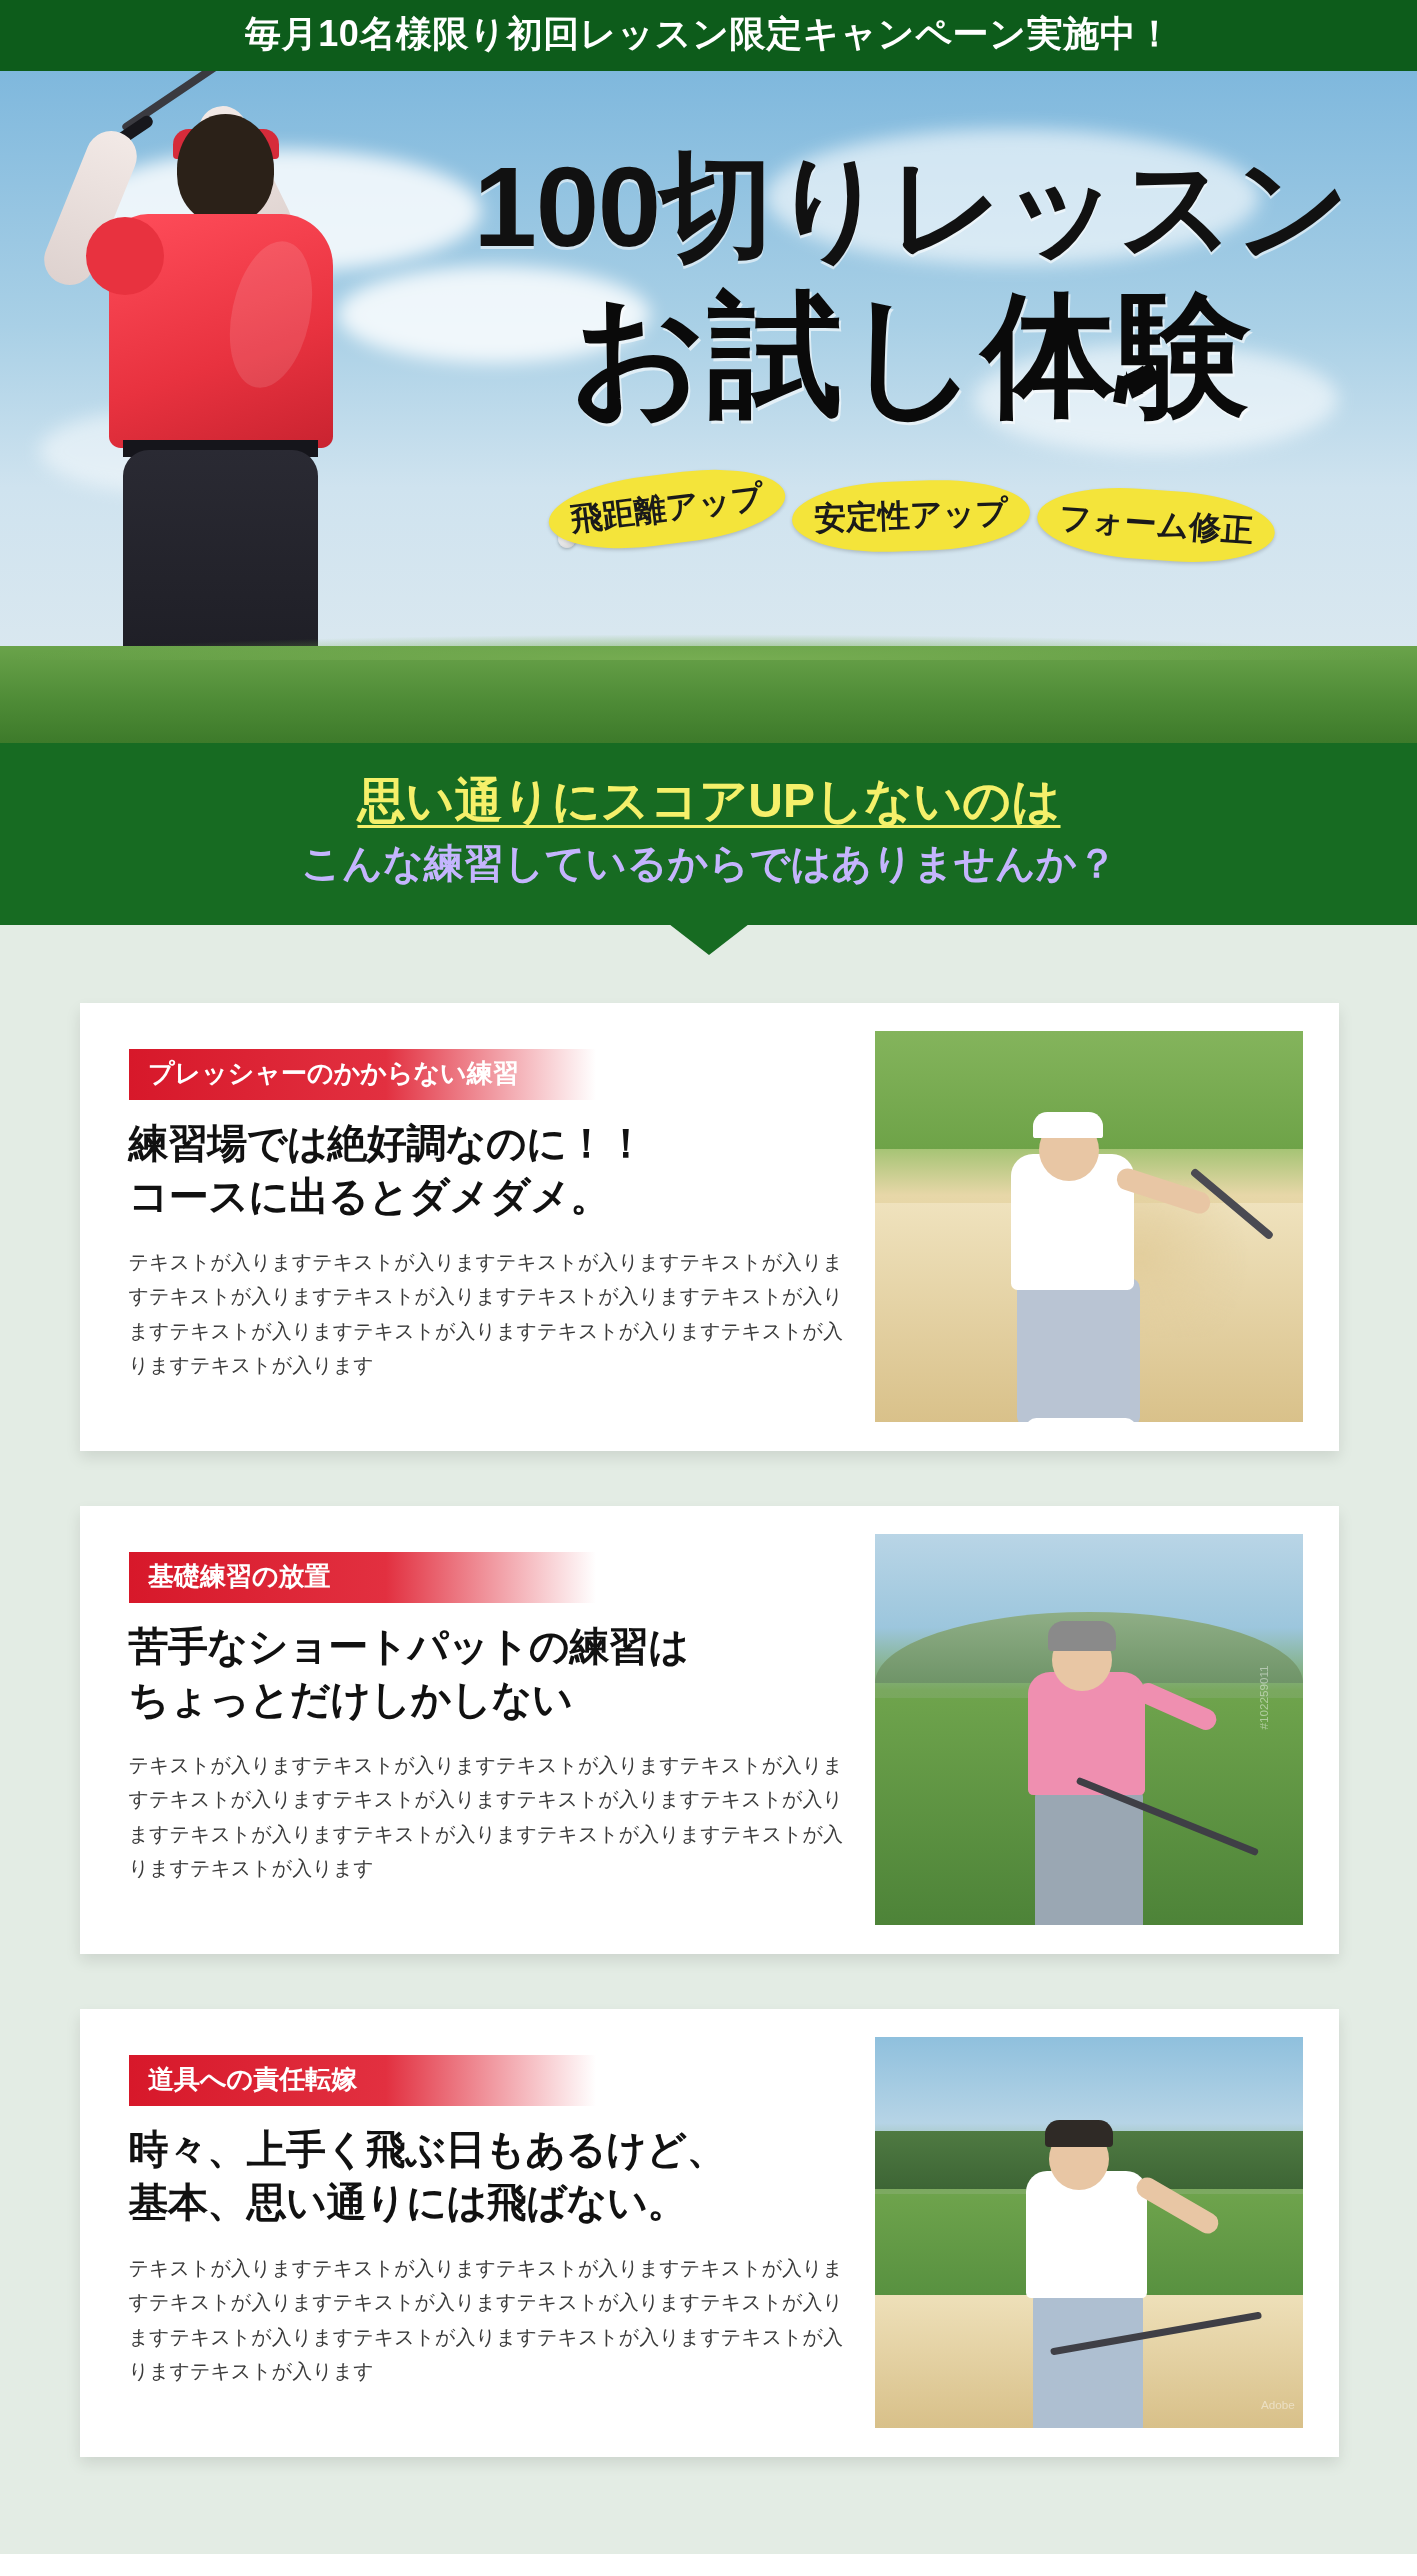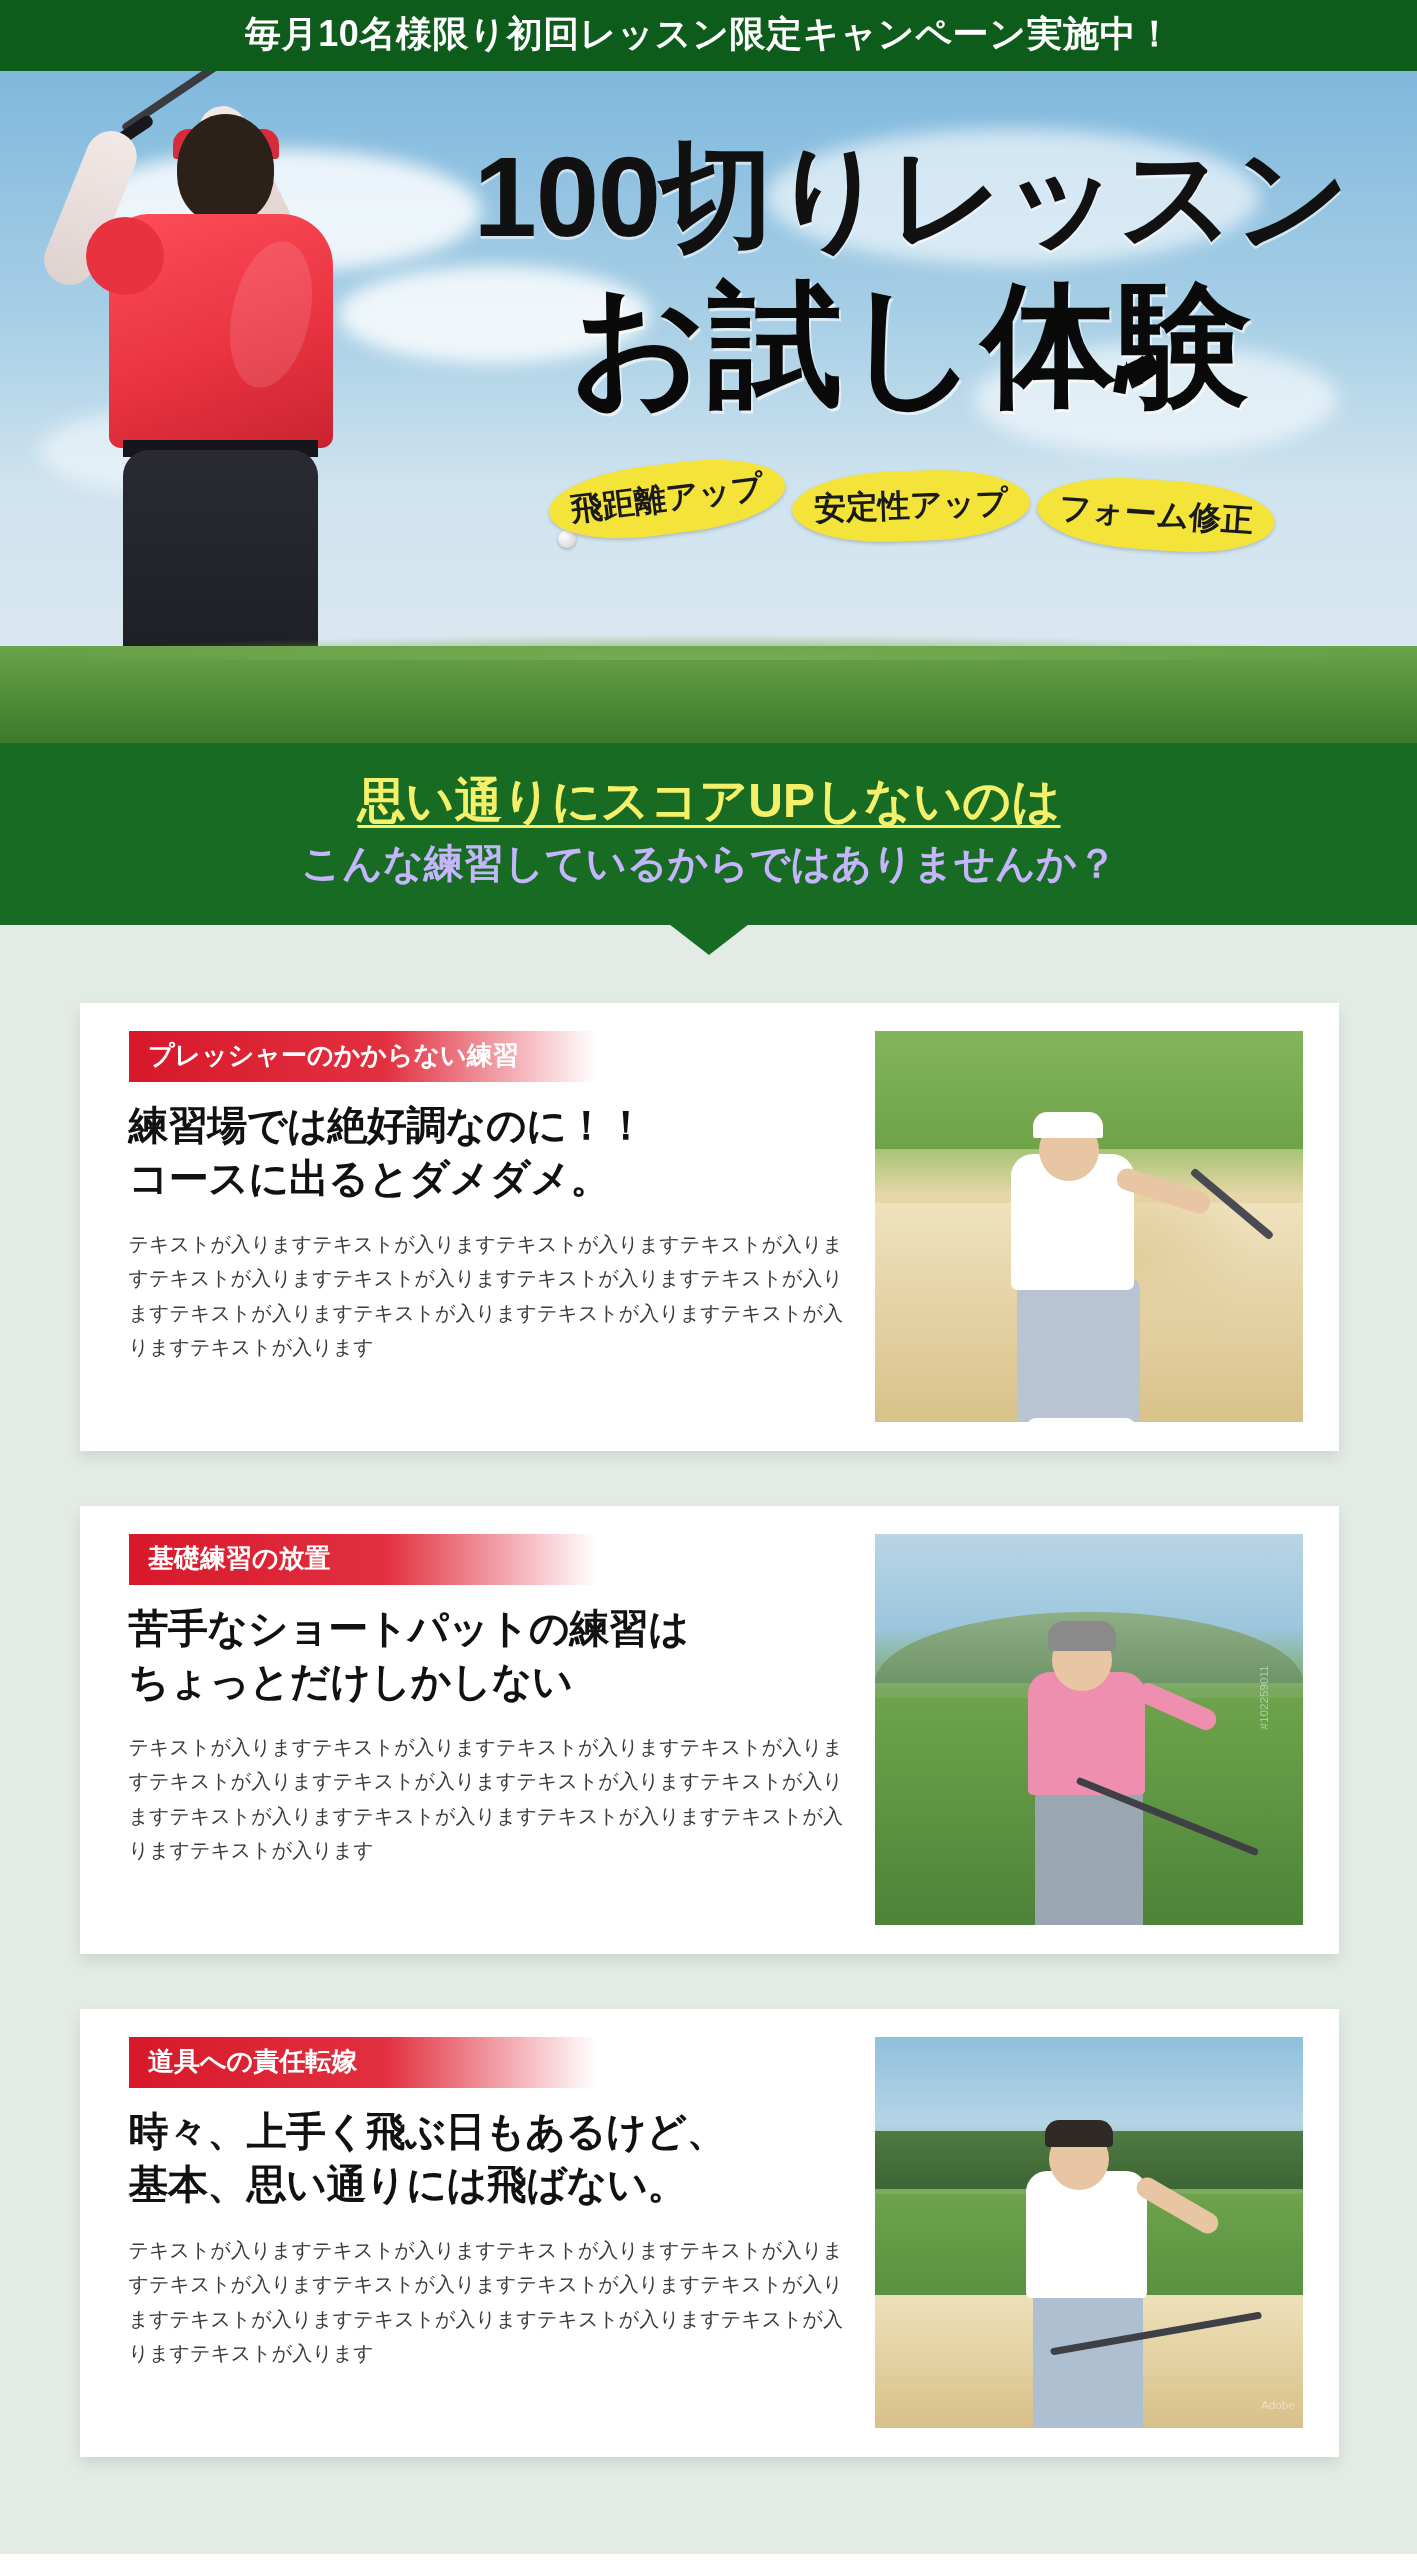--- a/index.html
+++ b/index.html
@@ -134,21 +134,21 @@
     position: absolute; left: 558px; bottom: 195px;
     width: 18px; height: 18px; border-radius: 50%;
     background: radial-gradient(circle at 35% 30%, #ffffff, #dcdcdc 70%, #bdbdbd);
     box-shadow: 0 1.3px 3.2px rgba(0,0,0,.25);
   }
 
   
   .hero-copy {
     position: absolute;
     right: 39px;
-    top: 68px;
+    top: 78px;
     width: 935px;
     text-align: center;
   }
   .headline-1 {
     font-size: 114px;
     font-weight: 900;
     letter-spacing: -1.3px;
     color: #111111;
     line-height: 1.02;
     text-shadow: 0 2.6px 0 rgba(255,255,255,.55);
@@ -231,21 +231,21 @@
     background: #ffffff;
     box-shadow: 0 6.5px 14.3px rgba(0,0,0,.10);
     display: flex;
     align-items: stretch;
     min-height: 448px;
   }
   .card:last-child { margin-bottom: 0; }
 
   .card-body {
     flex: 1 1 auto;
-    padding: 28px 26px 39px 49px;
+    padding: 46px 26px 39px 49px;
   }
 
   .tag {
     display: inline-block;
     color: #ffffff;
     font-size: 26px;
     font-weight: bold;
     padding: 7.8px 19.5px 9px 19.5px;
     background: linear-gradient(90deg,#d7182a 0%, #e23040 55%, #ffffff 100%);
     min-width: 467px;

